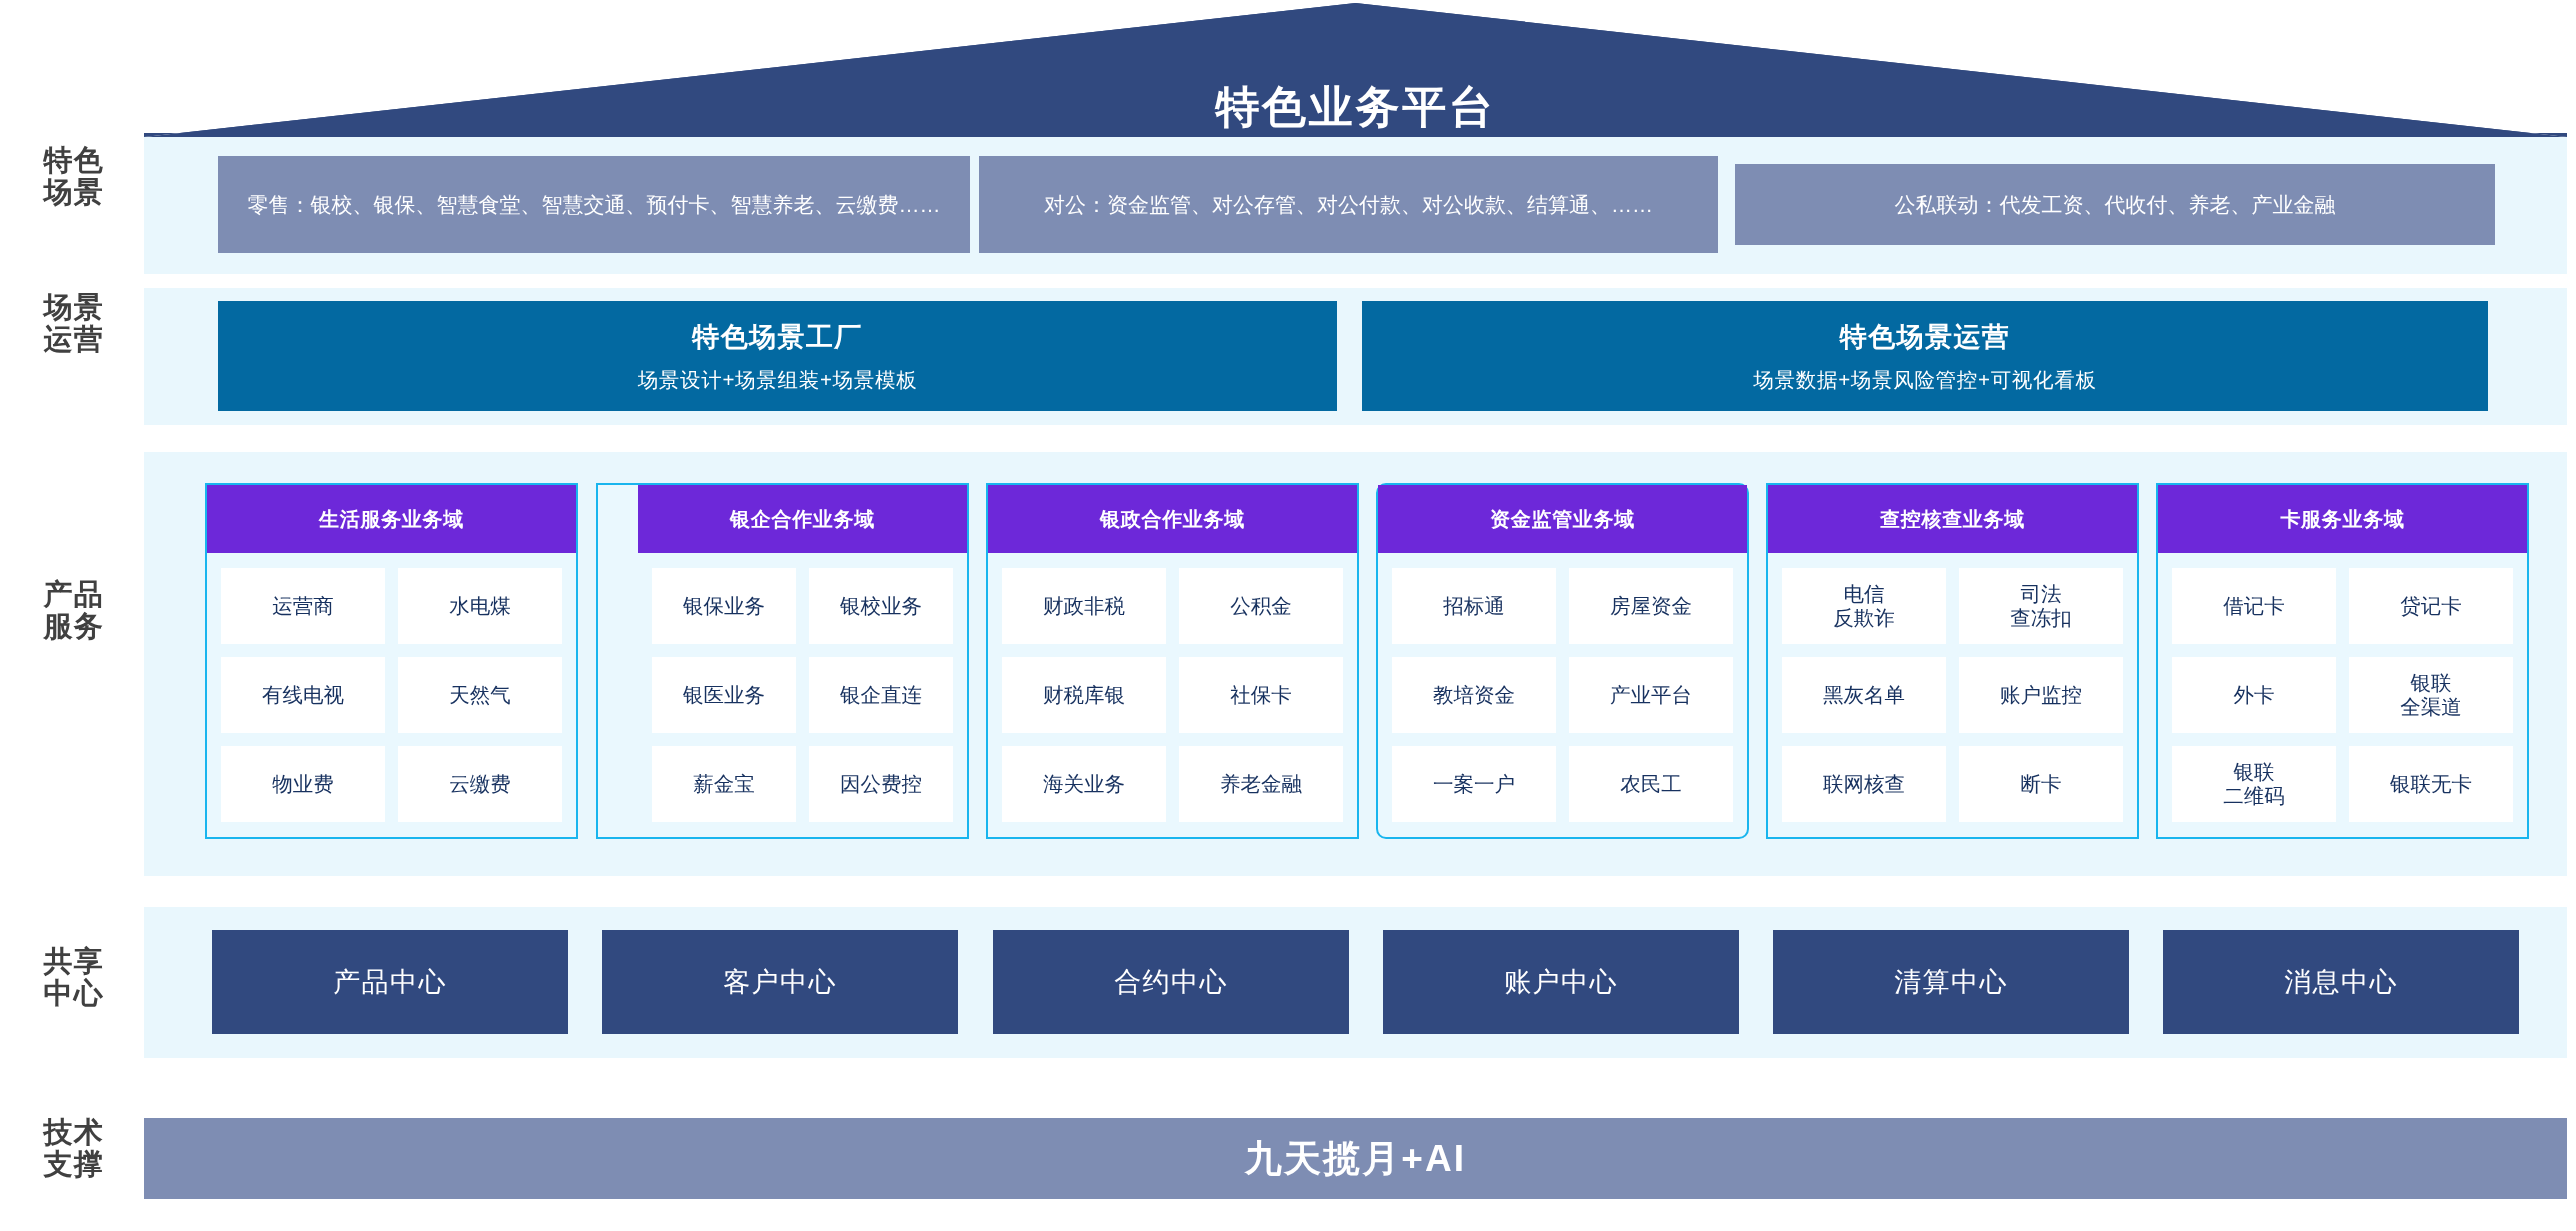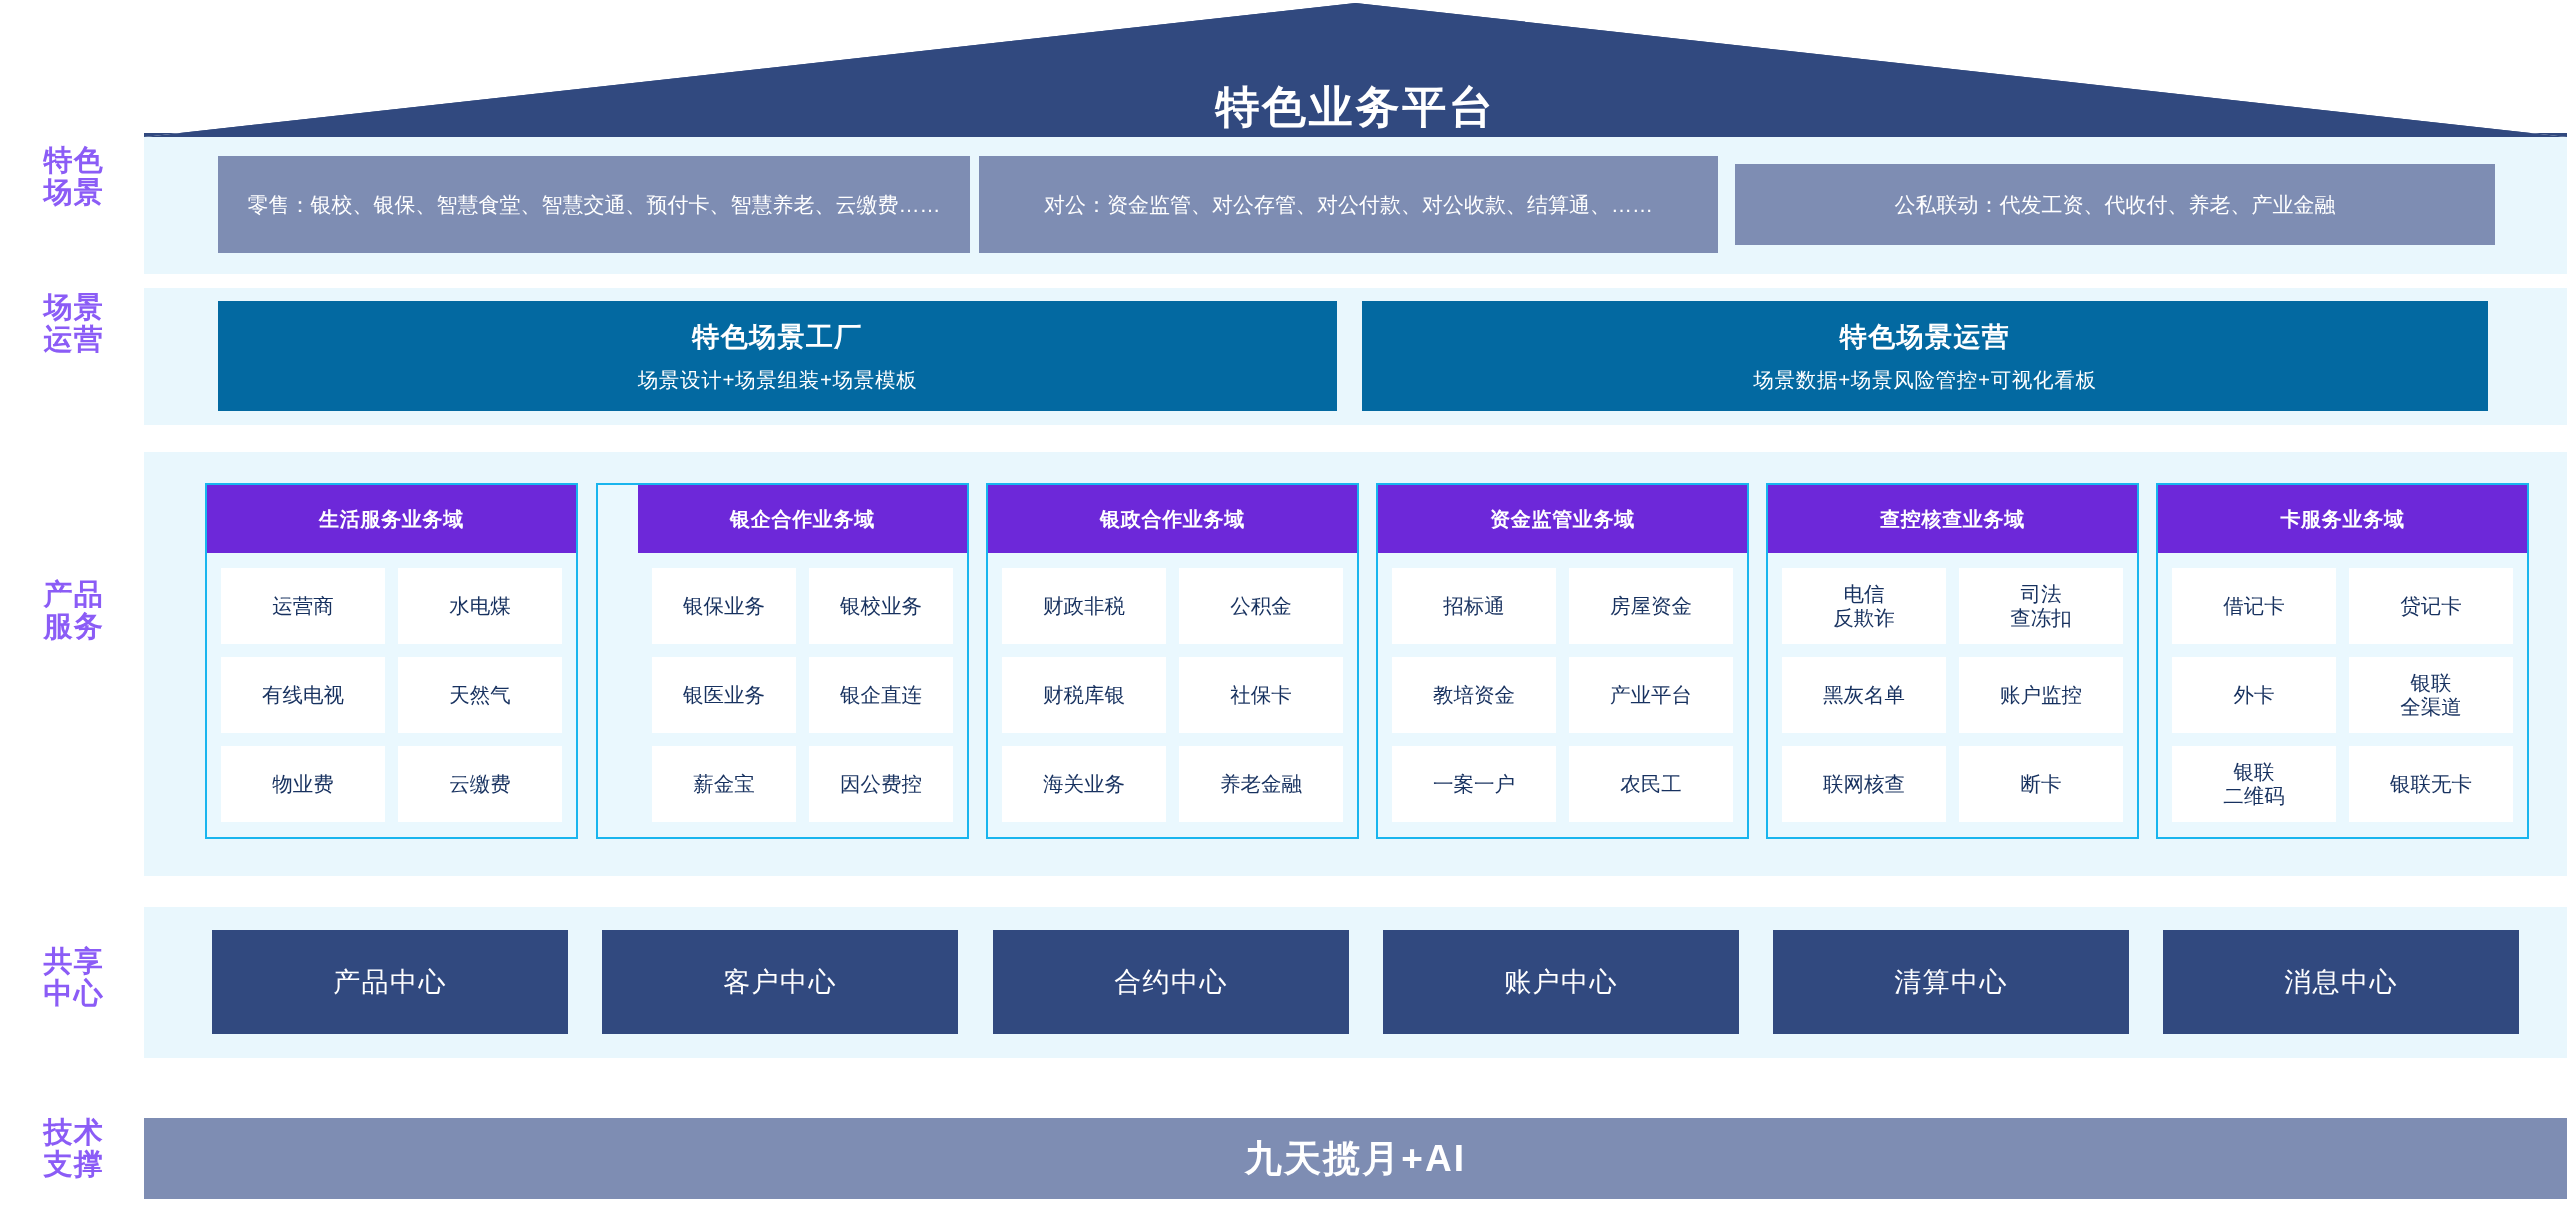--- a/index.html
+++ b/index.html
@@ -18,21 +18,21 @@
   .roof-title{
     position:absolute;left:0;top:0;width:100%;height:134px;
     display:flex;align-items:flex-end;justify-content:center;
     box-sizing:border-box;
     color:#fff;font-size:44px;font-weight:bold;letter-spacing:2.7px;
   }
 
   
   .rowlabel{
     position:absolute;left:12.3px;width:123px;
-    text-align:center;color:#8b5cf6;font-size:29px;font-weight:bold;
+    text-align:center;color:#404040;font-size:29px;font-weight:bold;
     line-height:1.12;letter-spacing:1.4px;
   }
 
   
   .band{position:absolute;background:#e9f7fd;}
 
   
   .scene-box{
     position:absolute;background:#7e8db3;color:#fff;
     display:flex;align-items:center;justify-content:center;
@@ -155,21 +155,21 @@
     <div class="domain-grid">
       <div class="domain-cell">财政非税</div>
       <div class="domain-cell">公积金</div>
       <div class="domain-cell">财税库银</div>
       <div class="domain-cell">社保卡</div>
       <div class="domain-cell">海关业务</div>
       <div class="domain-cell">养老金融</div>
     </div>
   </div>
 
-  <div class="domain-col" style="left:1376px;">
+  <div class="domain-col" style="left:1376px;border-radius:10px;">
     <div class="domain-head">资金监管业务域</div>
     <div class="domain-grid">
       <div class="domain-cell">招标通</div>
       <div class="domain-cell">房屋资金</div>
       <div class="domain-cell">教培资金</div>
       <div class="domain-cell">产业平台</div>
       <div class="domain-cell">一案一户</div>
       <div class="domain-cell">农民工</div>
     </div>
   </div>

